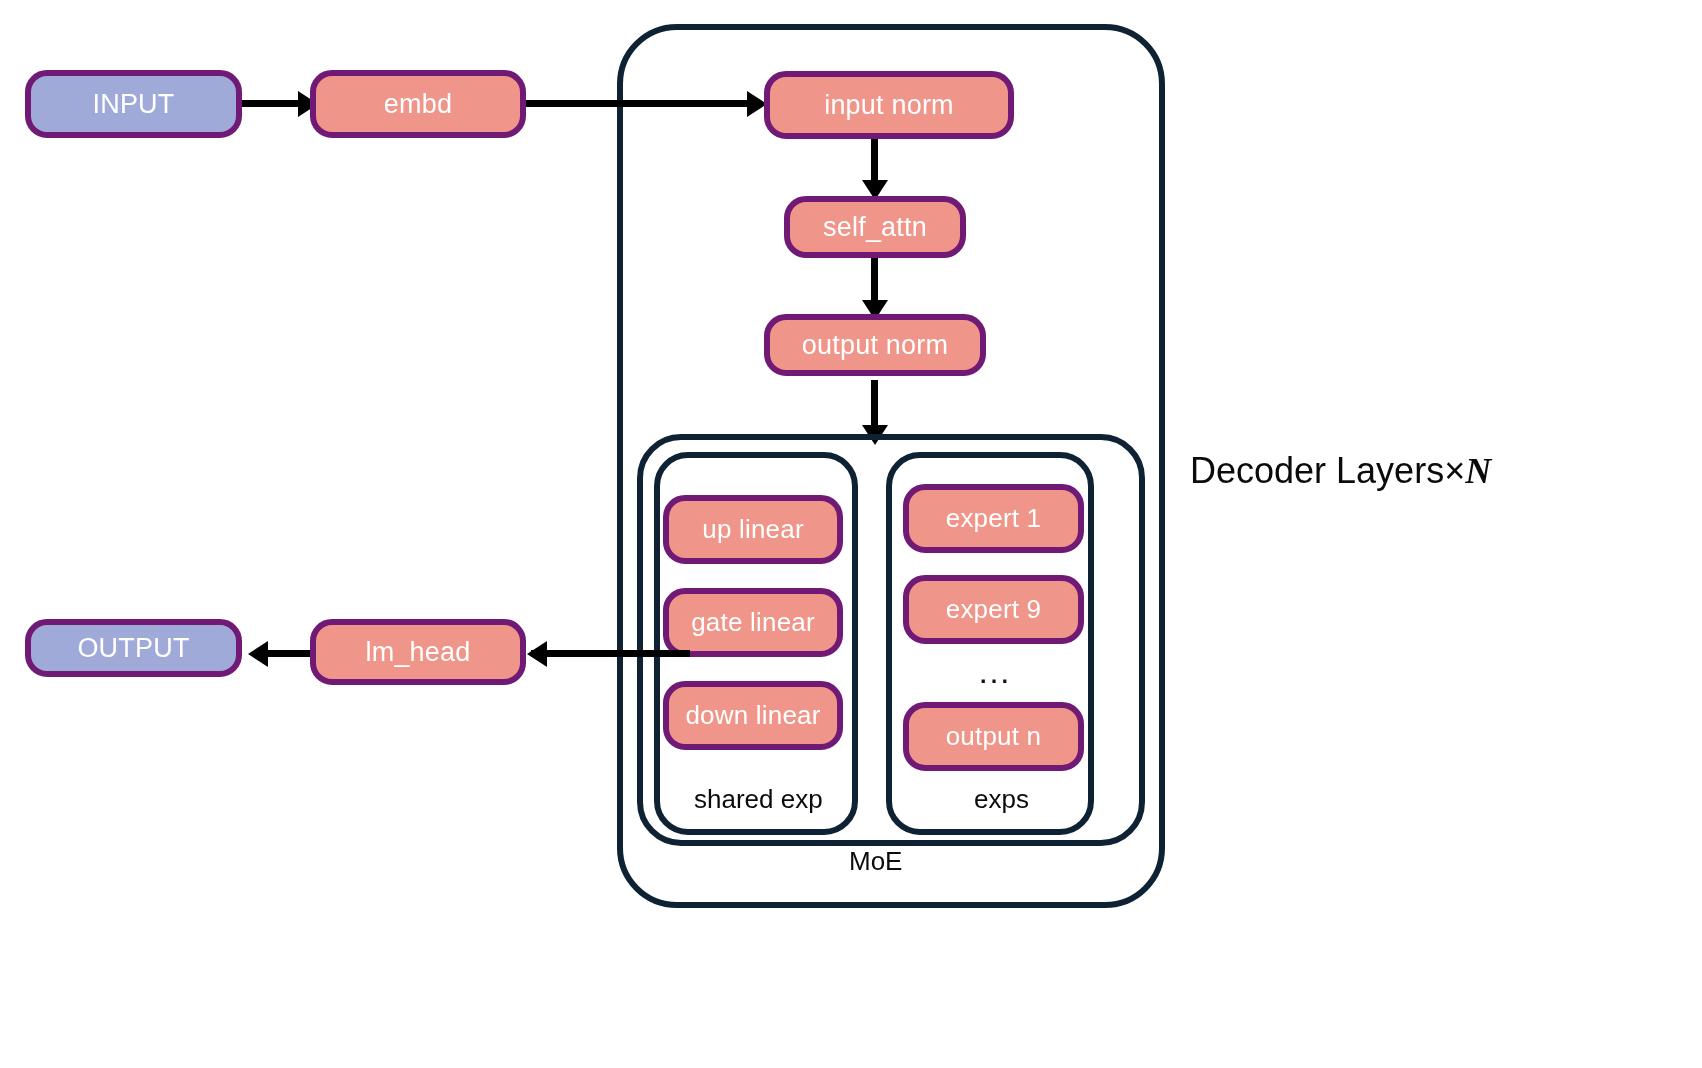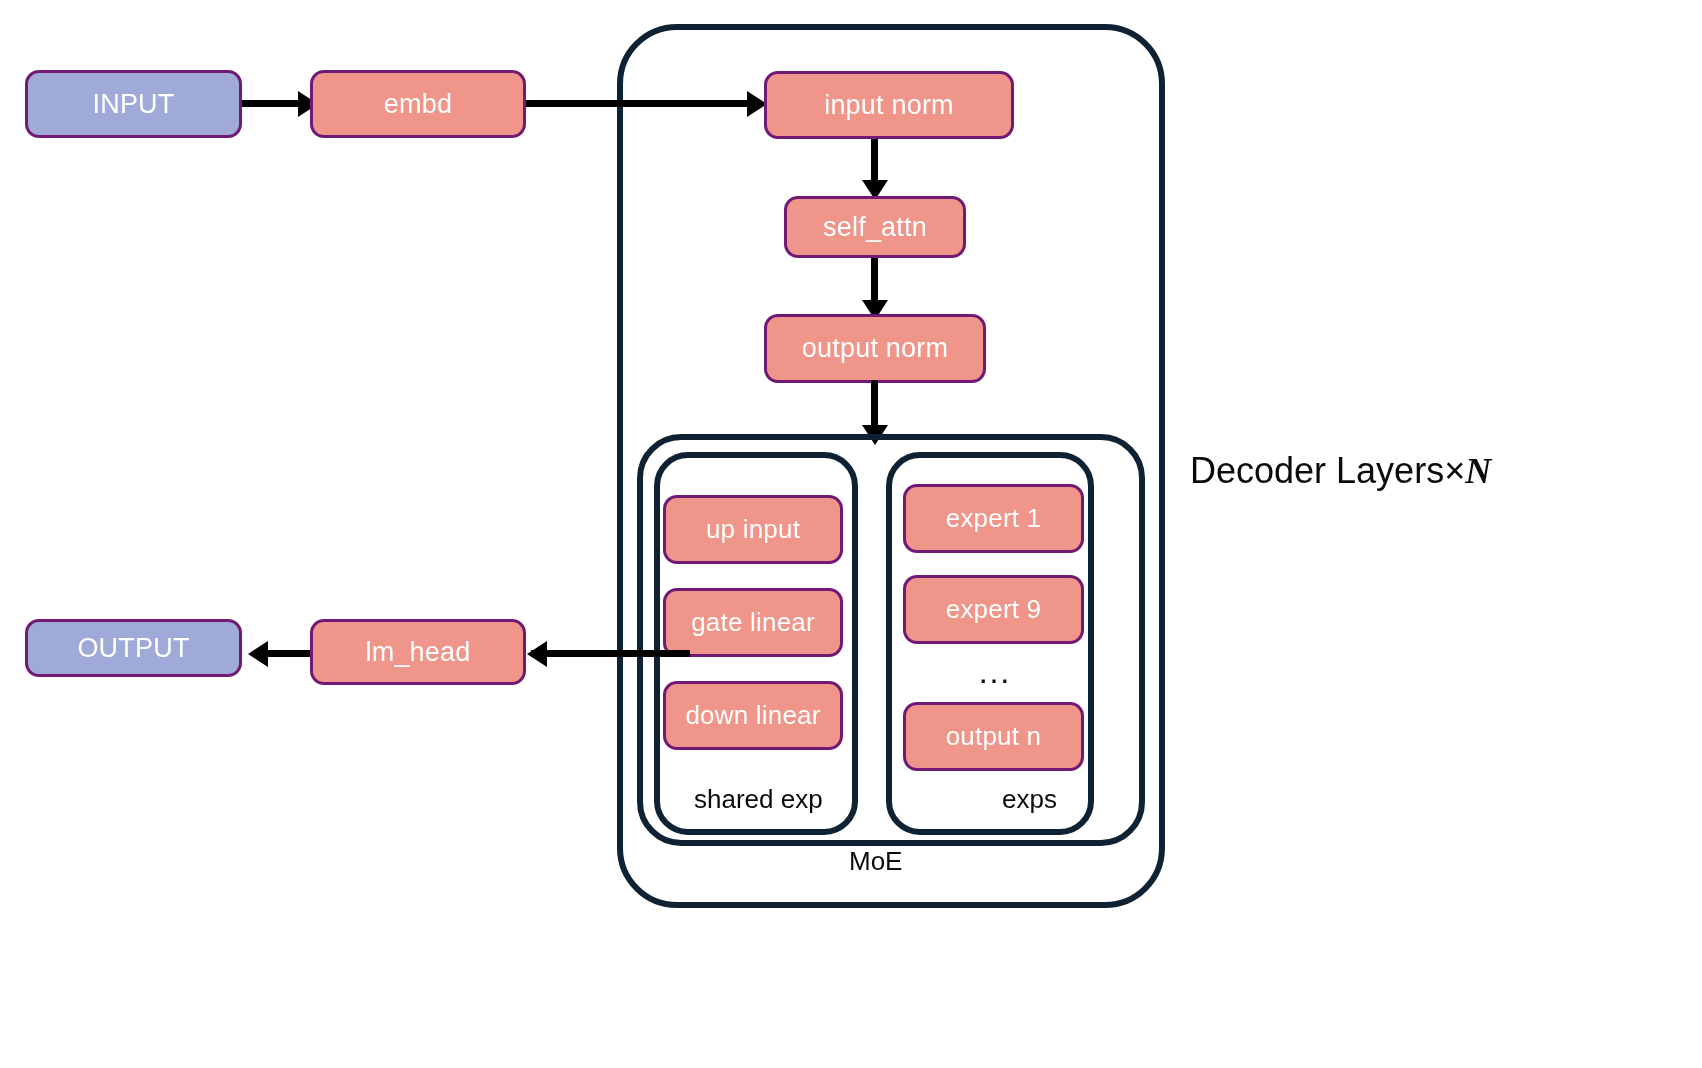--- a/index.html
+++ b/index.html
@@ -6,22 +6,22 @@
   body{
     font-family:"Liberation Sans", sans-serif;
     width:1702px;height:1068px;overflow:hidden;
   }
   #stage{position:relative;width:1702px;height:1068px;background:#ffffff;}
 
   
   .node{
     position:absolute;
     box-sizing:border-box;
-    border:3px solid #701a75;
-    border-radius:14px;
+    border:6px solid #701a75;
+    border-radius:22px;
     display:flex;align-items:center;justify-content:center;
     color:#ffffff;
     font-size:27px;
     letter-spacing:.2px;
     white-space:nowrap;
     user-select:none;
   }
   .node.salmon{background:#ef9589;}
   .node.blue{background:#a0aad8;}
 
@@ -98,45 +98,45 @@
   <div class="line v" style="left:871px;top:139px;height:48px;"></div>
   <div class="arrow down" style="left:862px;top:180px;"></div>
 
   <div class="node salmon" style="left:784px;top:196px;width:182px;height:62px;">
     <span>self_attn</span>
   </div>
 
   <div class="line v" style="left:871px;top:258px;height:50px;"></div>
   <div class="arrow down" style="left:862px;top:300px;"></div>
 
-  <div class="node salmon" style="left:764px;top:314px;width:222px;height:69px;text-align:center;">
+  <div class="node salmon" style="left:764px;top:314px;width:222px;height:62px;text-align:center;">
     <span>output norm</span>
   </div>
 
   <div class="line v" style="left:871px;top:380px;height:56px;"></div>
   <div class="arrow down" style="left:862px;top:425px;"></div>
 
   <div class="container moe" style="left:637px;top:434px;width:508px;height:412px;"></div>
   <div class="label caption" style="left:849px;top:846px;text-align:center;">MoE</div>
 
   <div class="container sub" style="left:654px;top:452px;width:204px;height:383px;"></div>
   <div class="label caption" style="left:694px;top:784px;">shared exp</div>
 
   <div class="node salmon" style="left:663px;top:495px;width:180px;height:69px;font-size:26px;">
-    <span>up input</span>
+    <span>up linear</span>
   </div>
   <div class="node salmon" style="left:663px;top:681px;width:180px;height:69px;font-size:26px;">
     <span>down linear</span>
   </div>
   <div class="node salmon" style="left:663px;top:588px;width:180px;height:69px;font-size:26px;">
     <span>gate linear</span>
   </div>
 
   <div class="container sub" style="left:886px;top:452px;width:208px;height:383px;"></div>
-  <div class="label caption" style="left:1002px;top:784px;">exps</div>
+  <div class="label caption" style="left:974px;top:784px;">exps</div>
 
   <div class="node salmon" style="left:903px;top:484px;width:181px;height:69px;font-size:26px;">
     <span>expert 1</span>
   </div>
   <div class="node salmon" style="left:903px;top:575px;width:181px;height:69px;font-size:26px;">
     <span>expert 9</span>
   </div>
   <div class="label dots" style="left:977px;top:652px;">…</div>
   <div class="node salmon" style="left:903px;top:702px;width:181px;height:69px;font-size:26px;">
     <span>output n</span>

